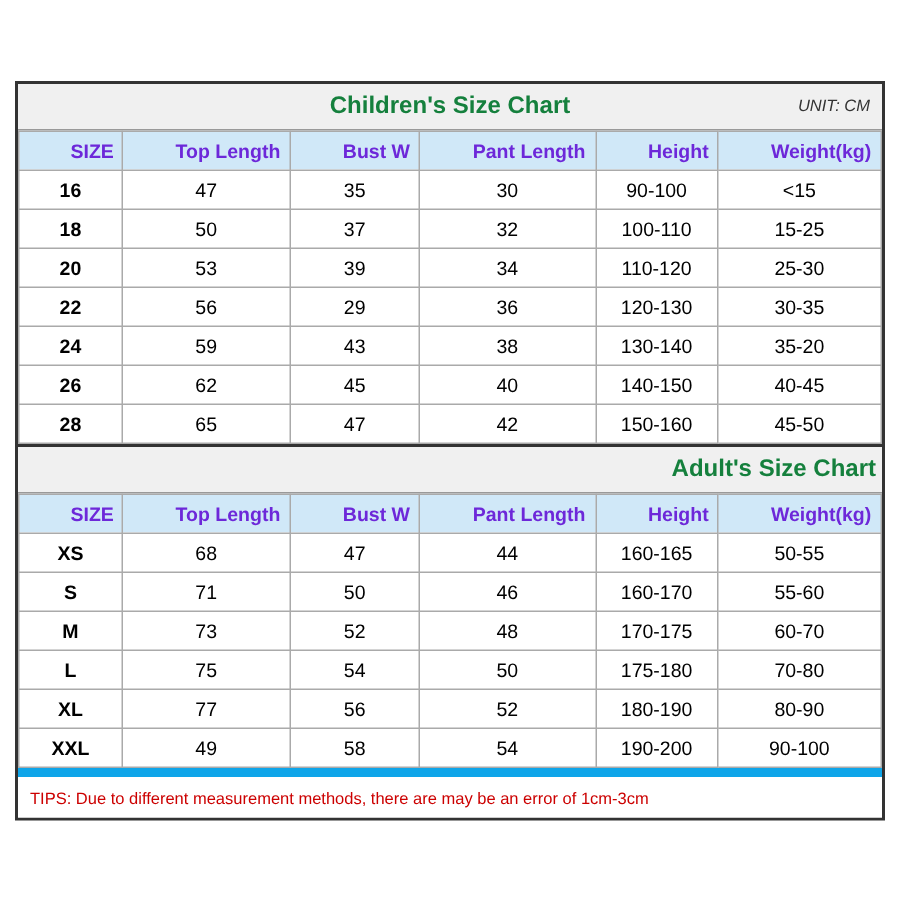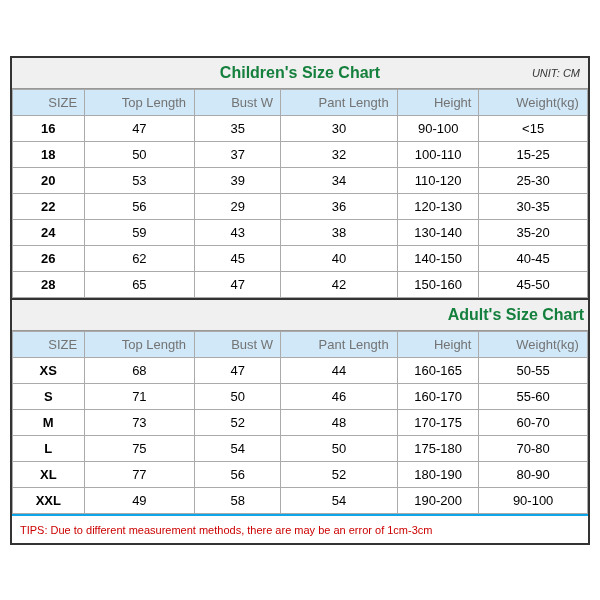--- a/index.html
+++ b/index.html
@@ -44,39 +44,39 @@
       width: 100%;
       border-collapse: collapse;
     }
     th, td {
       border: 1px solid #aaa;
       text-align: center;
       padding: 5px 3px;
     }
     thead th {
       background: #d0e8f8;
-      font-weight: normal;
+      font-weight: bold;
       font-size: 13px;
-      color: #737373;
+      color: #6d28d9;
       padding-left: 32px;
     }
     tbody tr td:first-child {
       font-weight: bold;
       margin-left: 41px;
     }
     tbody tr {
       background: #fff;
     }
     .adult-section {
       border-top: 2px solid #333;
       text-align: right;
     }
     .tips-row {
       padding: 6px 8px;
-      border-top: 2px solid #0ea5e9;
+      border-top: 6px solid #0ea5e9;
       background: #fff;
     }
     .tips-row span {
       color: #cc0000;
       font-size: 11px;
     }
   </style>
 </head>
 <body>
 

